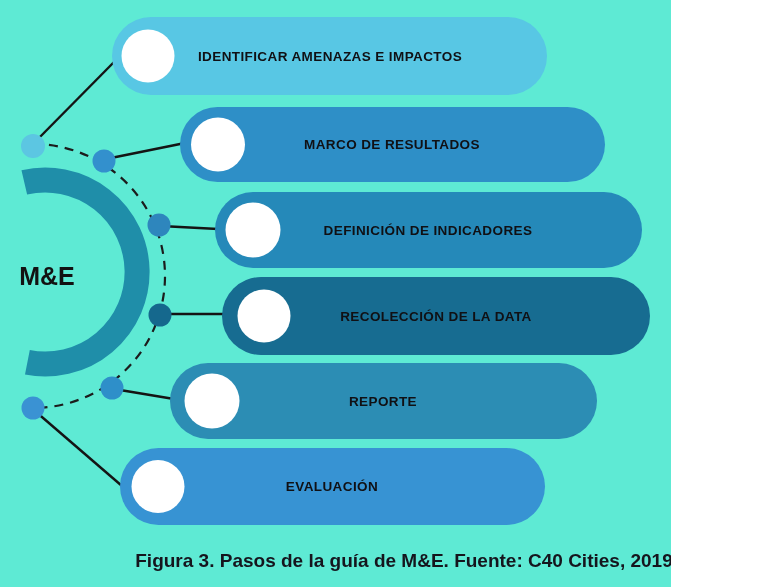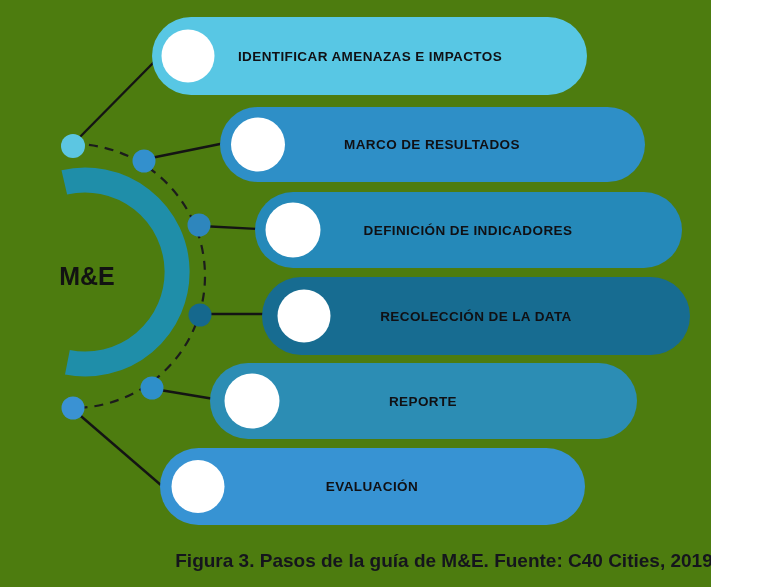--- a/index.html
+++ b/index.html
@@ -1,23 +1,22 @@
 <!DOCTYPE html>
 <html><head>
 <meta charset="utf-8">
 <style>
   html, body { margin: 0; padding: 0; background: #ffffff; }
   .stage {
     position: relative;
     width: 671px;
     height: 587px;
-    background: #4d7c0f;
+    background: #5eead4;
     overflow: hidden;
     font-family: "Liberation Sans", sans-serif;
-    padding-left: 40px;
   }
   svg text { font-family: "Liberation Sans", sans-serif; }
   .bar-label {
     font-size: 13.5px;
     font-weight: bold;
     fill: #101014;
     letter-spacing: 0.4px;
     text-anchor: middle;
   }
   .center-label {

